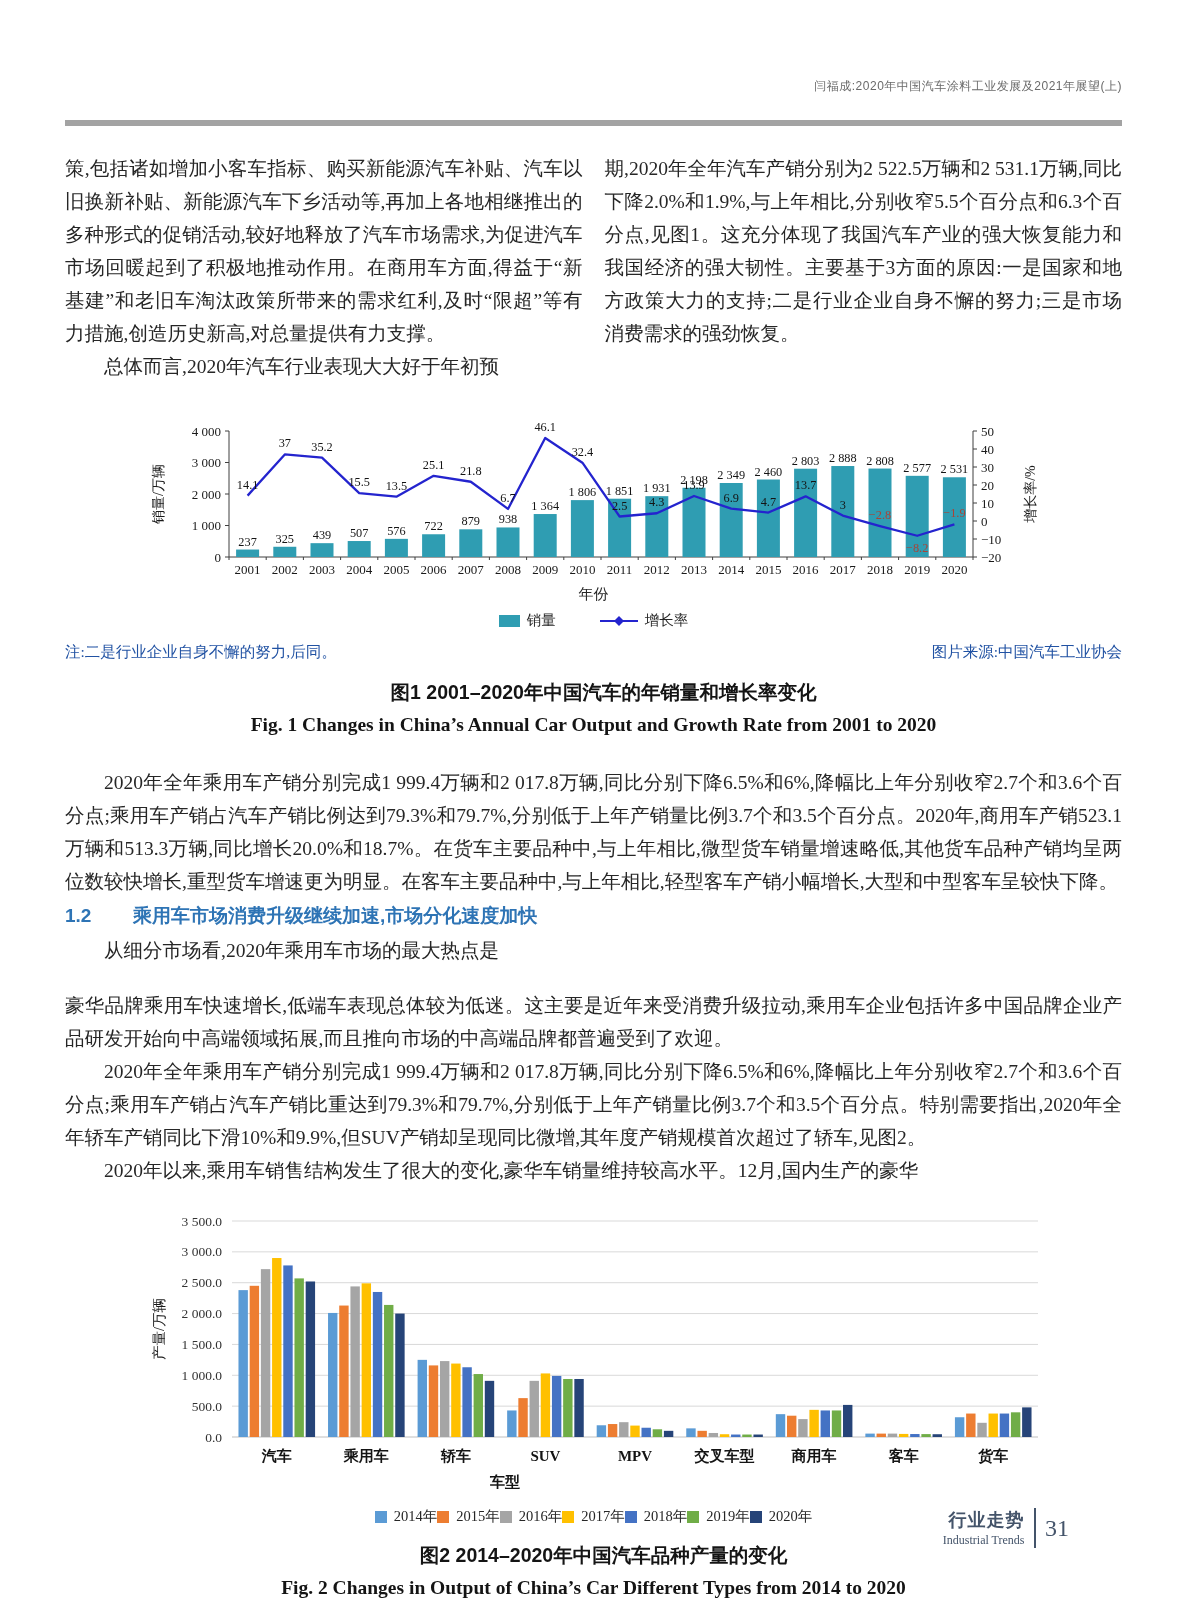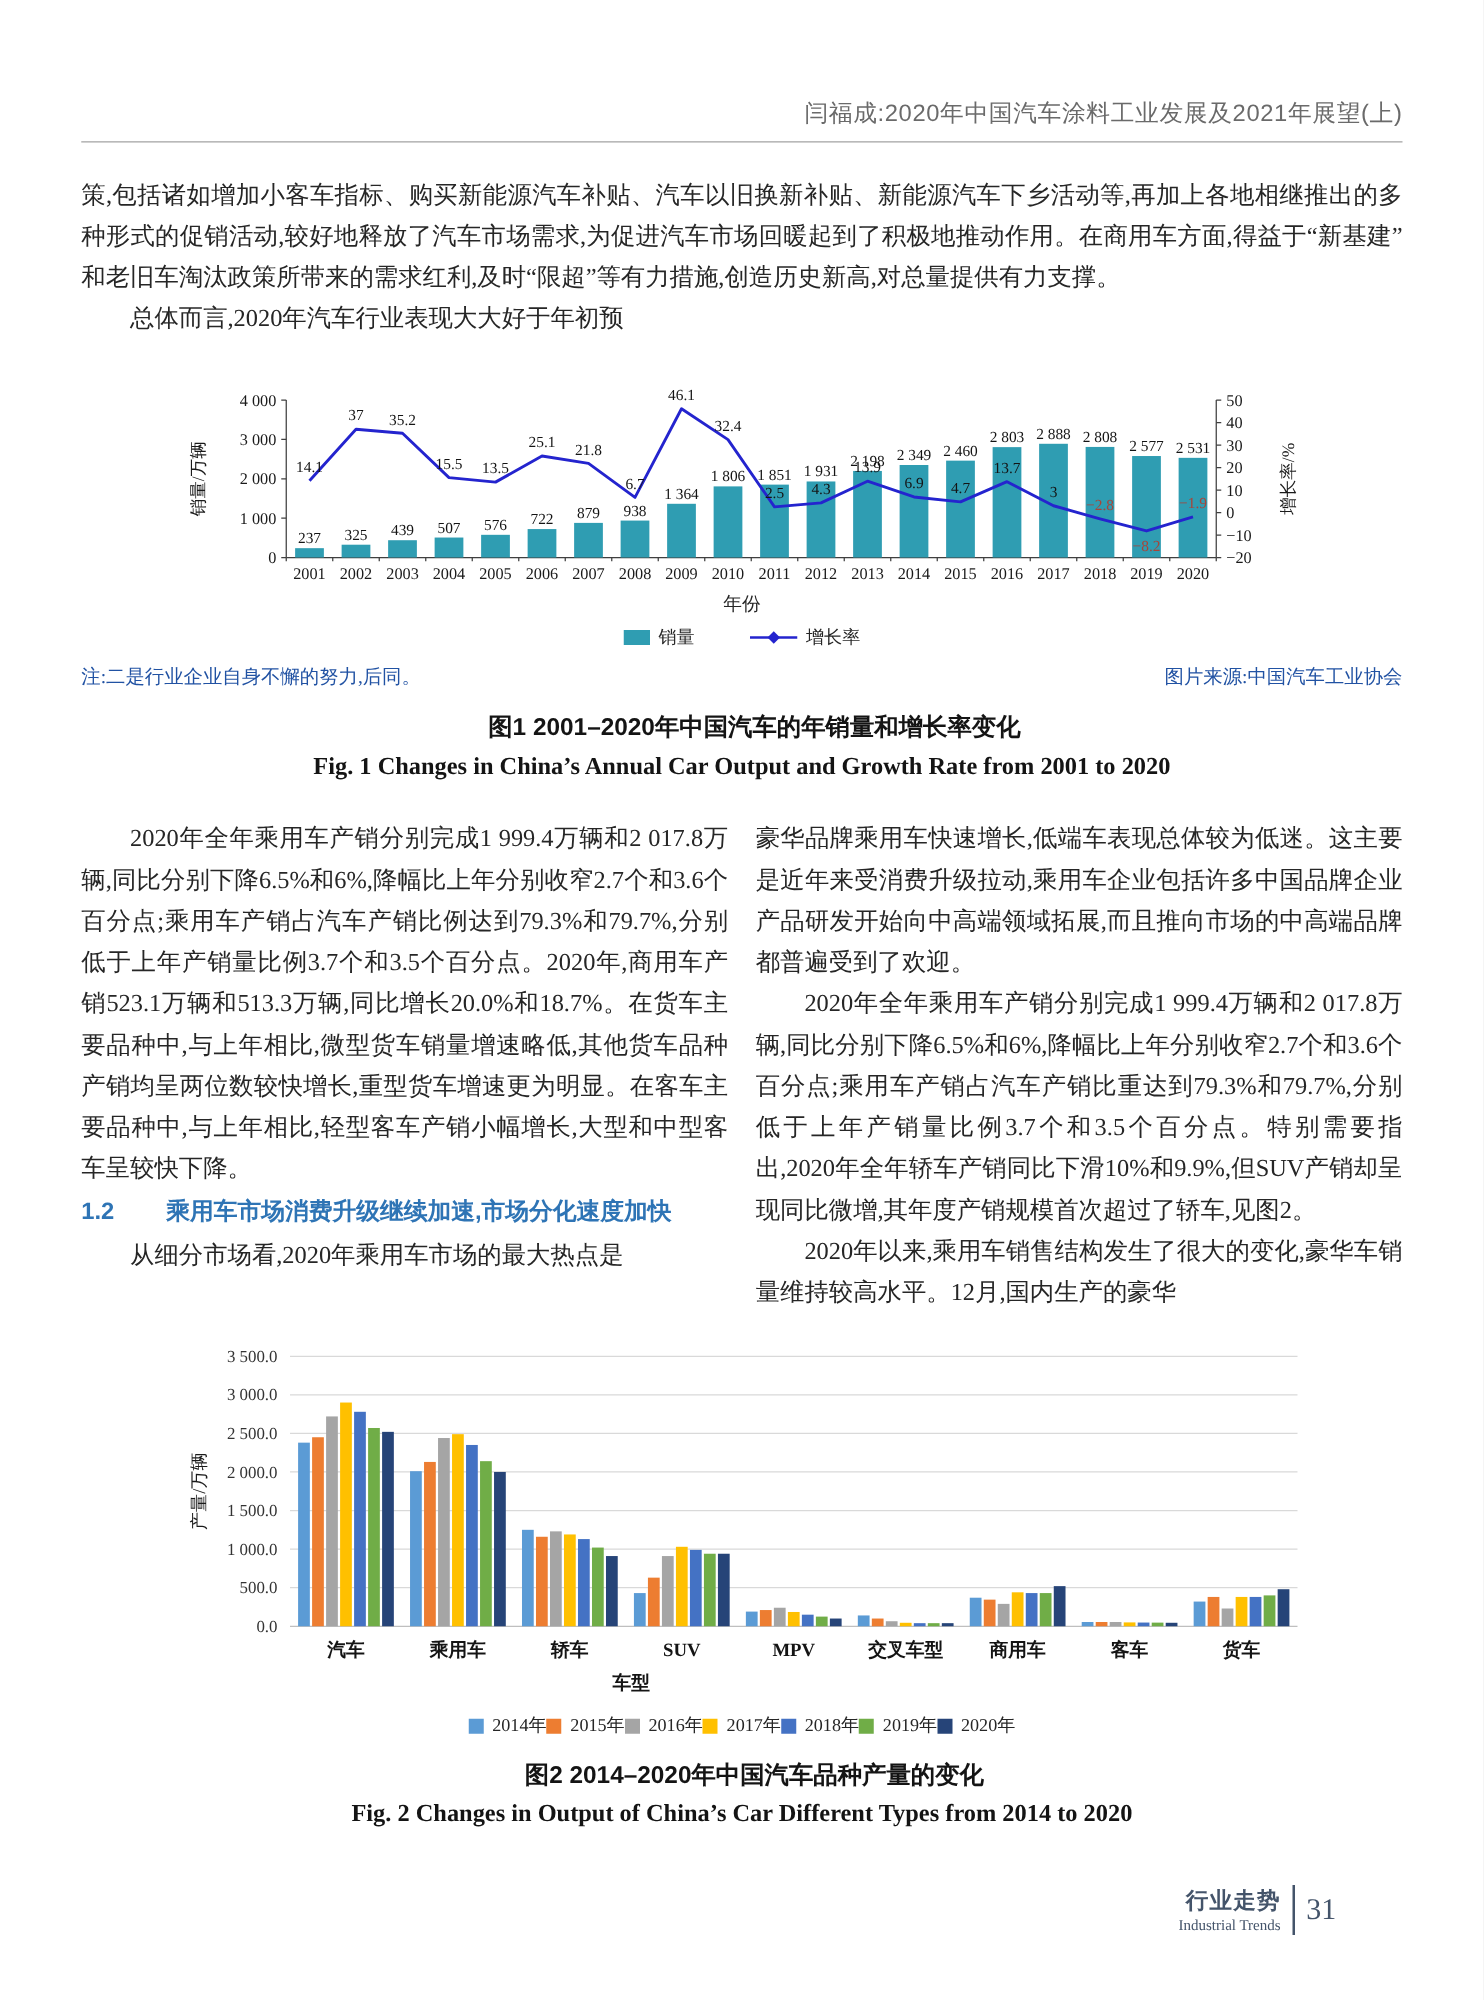--- a/index.html
+++ b/index.html
@@ -1,22 +1,22 @@
 <!DOCTYPE html>
 <html lang="zh"><head>
 <meta charset="utf-8">
 <style>
   html,body{margin:0;padding:0;background:#e8e8e8;}
   .page{
     position:relative;width:1187px;height:1600px;margin:0 auto;background:#ffffff;
     font-family:"Liberation Serif","DejaVu Serif",serif;color:#262626;overflow:hidden;
   }
   
-  .header{margin:78px 65px 0 65px;text-align:right;padding-bottom:9px;border-bottom:1px solid #a3a3a3;
-    font-family:"Liberation Sans","DejaVu Sans",sans-serif;font-size:19px;color:#6a6a6a;letter-spacing:.5px;}
+  .header{margin:78px 65px 0 65px;text-align:right;padding-bottom:25px;border-bottom:6px solid #a3a3a3;
+    font-family:"Liberation Sans","DejaVu Sans",sans-serif;font-size:12px;color:#6a6a6a;letter-spacing:.5px;}
   
   .cols{display:flex;gap:22px;padding:0 65px;margin-top:26px;}
   .col{flex:1;font-size:19.5px;line-height:33px;text-align:justify;}
   .col p{margin:0;}
   .col p.indent{text-indent:2em;}
   .sec-heading{display:flex;color:#2e74b5;font-family:"Liberation Sans","DejaVu Sans",sans-serif;
     font-weight:bold;font-size:19px;line-height:32px;margin:2px 0 2px 0;}
   .sec-heading .num{flex:0 0 68px;}
   .sec-heading .txt{flex:1;text-align:left;}
   
@@ -46,20 +46,23 @@
 <body>
 
 <div class="page">
 
   <div class="header">闫福成:2020年中国汽车涂料工业发展及2021年展望(上)</div>
 
   <div class="cols">
     <div class="col">
       <p>策,包括诸如增加小客车指标、购买新能源汽车补贴、汽车以旧换新补贴、新能源汽车下乡活动等,再加上各地相继推出的多种形式的促销活动,较好地释放了汽车市场需求,为促进汽车市场回暖起到了积极地推动作用。在商用车方面,得益于“新基建”和老旧车淘汰政策所带来的需求红利,及时“限超”等有力措施,创造历史新高,对总量提供有力支撑。</p>
       <p class="indent">总体而言,2020年汽车行业表现大大好于年初预</p>
+    </div>
+    <div class="col">
+      <p>期,2020年全年汽车产销分别为2 522.5万辆和2 531.1万辆,同比下降2.0%和1.9%,与上年相比,分别收窄5.5个百分点和6.3个百分点,见图1。这充分体现了我国汽车产业的强大恢复能力和我国经济的强大韧性。主要基于3方面的原因:一是国家和地方政策大力的支持;二是行业企业自身不懈的努力;三是市场消费需求的强劲恢复。</p>
     </div>
   </div>
 
   <div class="figure">
     <svg id="fig1-chart" width="930" height="168">
         <line x1="100" y1="14" x2="100" y2="140" stroke="#3f3f3f" stroke-width="1"></line>
         <line x1="844" y1="14" x2="844" y2="140" stroke="#3f3f3f" stroke-width="1"></line>
         <line x1="100" y1="140" x2="844" y2="140" stroke="#3f3f3f" stroke-width="1"></line>
         <line x1="96" y1="140" x2="100" y2="140" stroke="#3f3f3f"></line>
         <text x="92" y="144.5" text-anchor="end" font-size="13" font-family="&quot;Liberation Serif&quot;,&quot;DejaVu Serif&quot;,serif" fill="#1a1a1a">0</text>
@@ -207,21 +210,21 @@
         </span>
       </div>
     <div class="noterow">
       <span>注:二是行业企业自身不懈的努力,后同。</span>
       <span>图片来源:中国汽车工业协会</span>
     </div>
     <div class="cap-cn">图1  2001–2020年中国汽车的年销量和增长率变化</div>
     <div class="cap-en">Fig. 1  Changes in China’s Annual Car Output and Growth Rate from 2001 to 2020</div>
   </div>
 
-  <div class="cols" style="margin-top:30px;">
+  <div class="cols" style="margin-top:30px;flex-direction:column;">
     <div class="col">
       <p class="indent">2020年全年乘用车产销分别完成1 999.4万辆和2 017.8万辆,同比分别下降6.5%和6%,降幅比上年分别收窄2.7个和3.6个百分点;乘用车产销占汽车产销比例达到79.3%和79.7%,分别低于上年产销量比例3.7个和3.5个百分点。2020年,商用车产销523.1万辆和513.3万辆,同比增长20.0%和18.7%。在货车主要品种中,与上年相比,微型货车销量增速略低,其他货车品种产销均呈两位数较快增长,重型货车增速更为明显。在客车主要品种中,与上年相比,轻型客车产销小幅增长,大型和中型客车呈较快下降。</p>
       <div class="sec-heading">
         <span class="num">1.2</span>
         <span class="txt">乘用车市场消费升级继续加速,市场分化速度加快</span>
       </div>
       <p class="indent">从细分市场看,2020年乘用车市场的最大热点是</p>
     </div>
     <div class="col">
       <p>豪华品牌乘用车快速增长,低端车表现总体较为低迷。这主要是近年来受消费升级拉动,乘用车企业包括许多中国品牌企业产品研发开始向中高端领域拓展,而且推向市场的中高端品牌都普遍受到了欢迎。</p>

